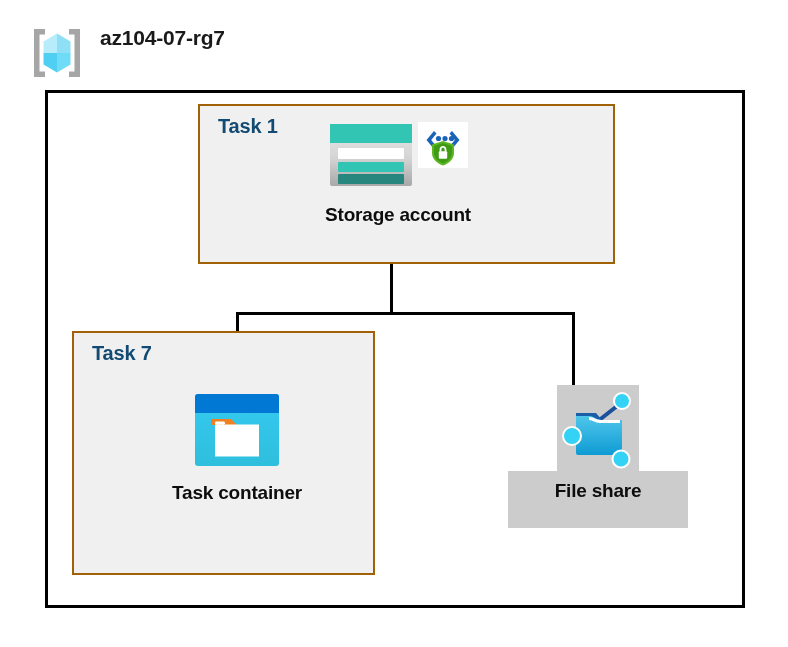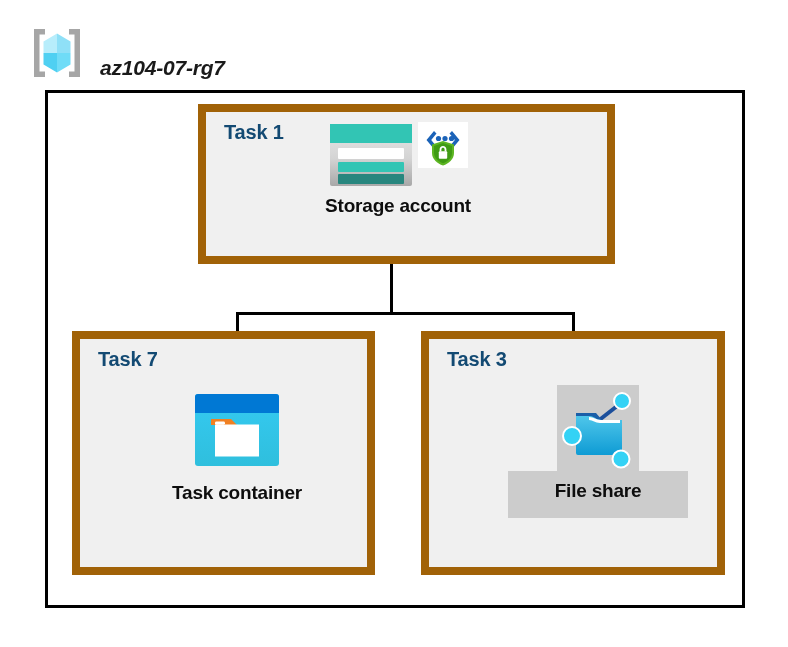--- a/index.html
+++ b/index.html
@@ -19,23 +19,22 @@
     background: #ffffff;
     overflow: hidden;
   }
 
   
   .rg-header {
     position: absolute;
     left: 28px;
     top: 26px;
     display: flex;
-    align-items: flex-end;
+    align-items: flex-start;
     gap: 14px;
-    font-style: italic;
   }
   .rg-icon {
     width: 58px;
     height: 54px;
     display: block;
   }
   .rg-title {
     font-size: 21px;
     font-weight: bold;
     color: #1a1a1a;
@@ -51,21 +50,21 @@
     width: 700px;
     height: 518px;
     border: 3px solid #000000;
     background: #ffffff;
     box-sizing: border-box;
   }
 
   
   .task-box {
     position: absolute;
-    border: 8px solid #a16207;
+    border: 2px solid #a16207;
     background: #f0f0f0;
     box-sizing: border-box;
   }
   #task-1 { left: 198px; top: 104px; width: 417px; height: 160px; }
   #task-2 { left: 72px;  top: 331px; width: 303px; height: 244px; }
   #task-3 { left: 421px; top: 331px; width: 304px; height: 244px; }
 
   .task-label {
     position: absolute;
     top: 9px;
@@ -101,41 +100,41 @@
   
   #node-storage { left: 298px; top: 122px; width: 200px; }
   #node-storage .icon-row {
     display: flex;
     align-items: flex-start;
     gap: 4px;
     margin-bottom: 6px;
   }
   .storage-icon { width: 86px; height: 66px; display: block; }
   .secure-icon  { width: 50px; height: 46px; display: block; }
-  #node-storage .node-caption { margin-top: 1px; text-align: center; }
+  #node-storage .node-caption { margin-top: 10px; text-align: center; }
 
   
   #node-blob { left: 152px; top: 392px; width: 170px; }
   .blob-icon { width: 90px; height: 76px; display: block; margin-bottom: 14px; }
 
   
   #node-fileshare { left: 508px; top: 385px; width: 180px; }
   .fileshare-iconwrap {
     background: #cccccc;
     padding: 2px 0 0 0;
     width: 82px;
     display: flex;
     justify-content: center;
   }
   .fileshare-icon { width: 80px; height: 84px; display: block; }
   .fileshare-caption-bg {
     background: #cccccc;
     width: 180px;
     text-align: center;
-    padding: 9px 0 16px 0;
+    padding: 9px 0 26px 0;
     box-sizing: border-box;
   }
 </style>
 </head>
 <body>
 
 <div id="canvas">
 
   <div class="rg-header">
     <svg class="rg-icon" viewBox="0 0 58 54">
@@ -223,23 +222,20 @@
       <path d="M3 5 a3 3 0 0 1 3 -3 h78 a3 3 0 0 1 3 3 v16 h-84 z" fill="#0078D4"></path>
 
       <path d="M19 27 h20 l6 6 h-26 z" fill="#F08022"></path>
       <rect x="23" y="29.5" width="10" height="3.2" rx="1.4" fill="#FFFFFF"></rect>
 
       <rect x="23" y="32.5" width="44" height="32" fill="#FFFFFF"></rect>
     </svg>
     <div class="node-caption">Task container</div>
   </div>
 
-  <div class="task-box" id="task-3">
-    <div class="task-label">Task 3</div>
-  </div>
 
   <div class="node" id="node-fileshare">
     <div class="fileshare-iconwrap">
       <svg class="fileshare-icon" viewBox="0 0 80 84">
         <defs>
           <linearGradient id="fsFolder" x1="0" y1="0" x2="0" y2="1">
             <stop offset="0%" stop-color="#4FC6EA"></stop>
             <stop offset="100%" stop-color="#0E9BD4"></stop>
           </linearGradient>
         </defs>

